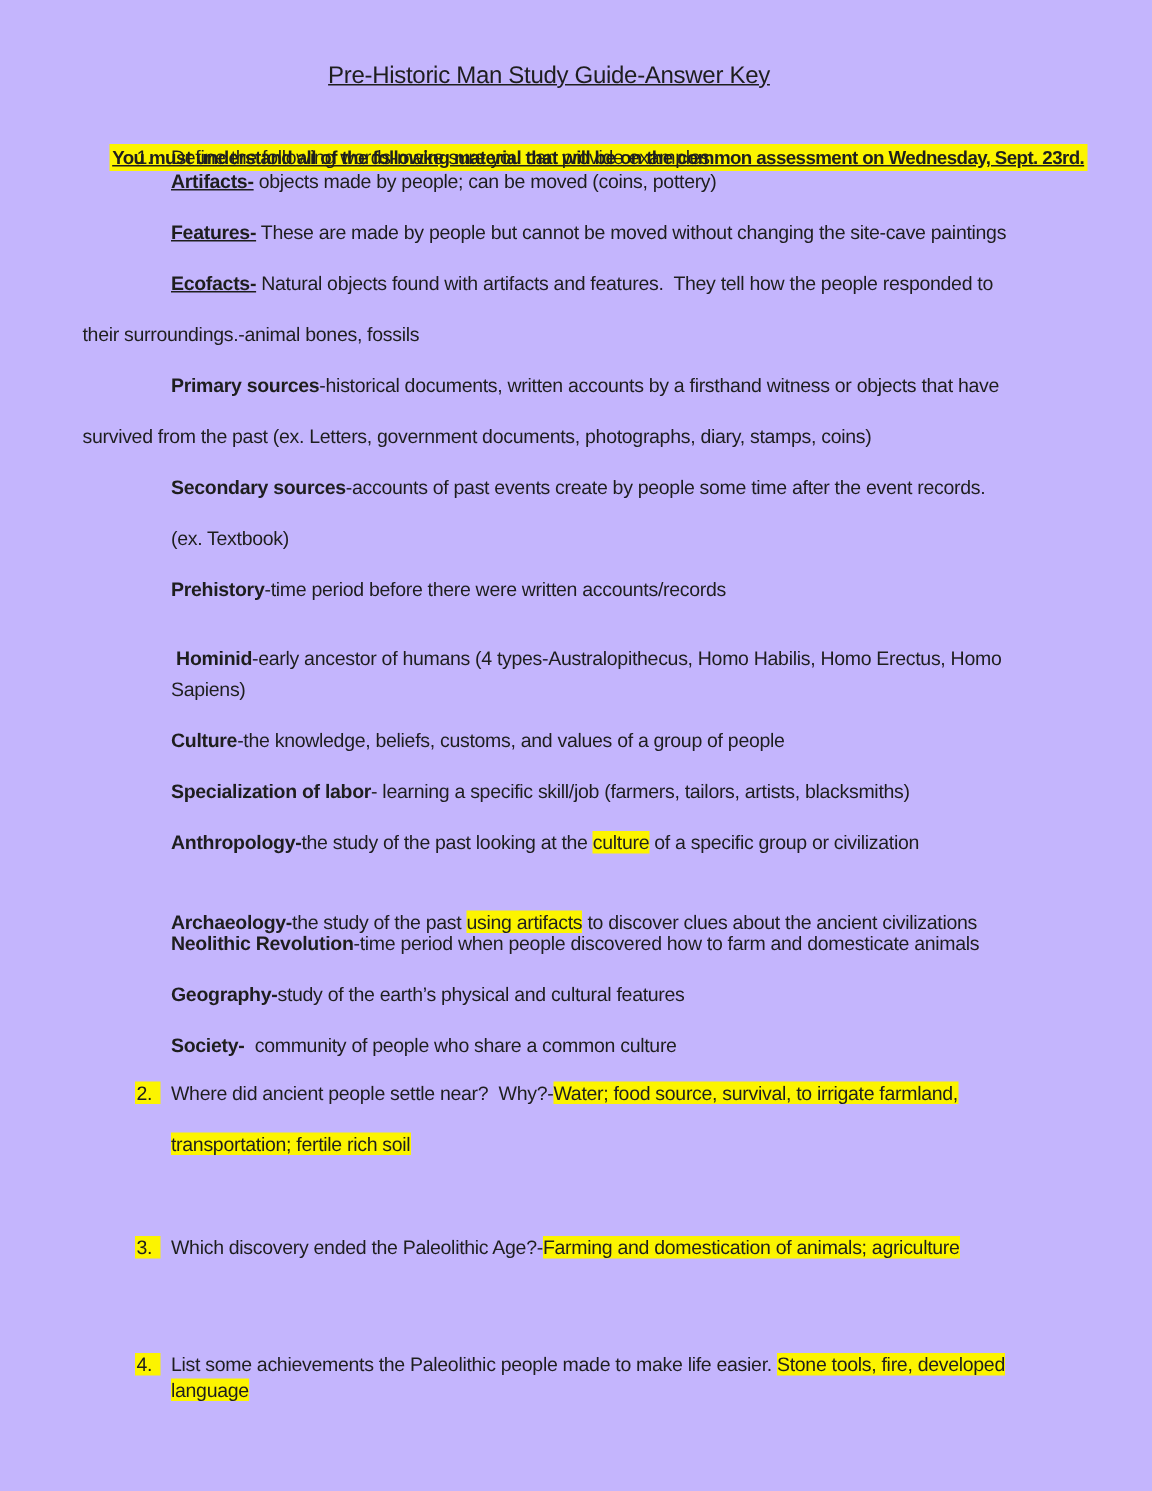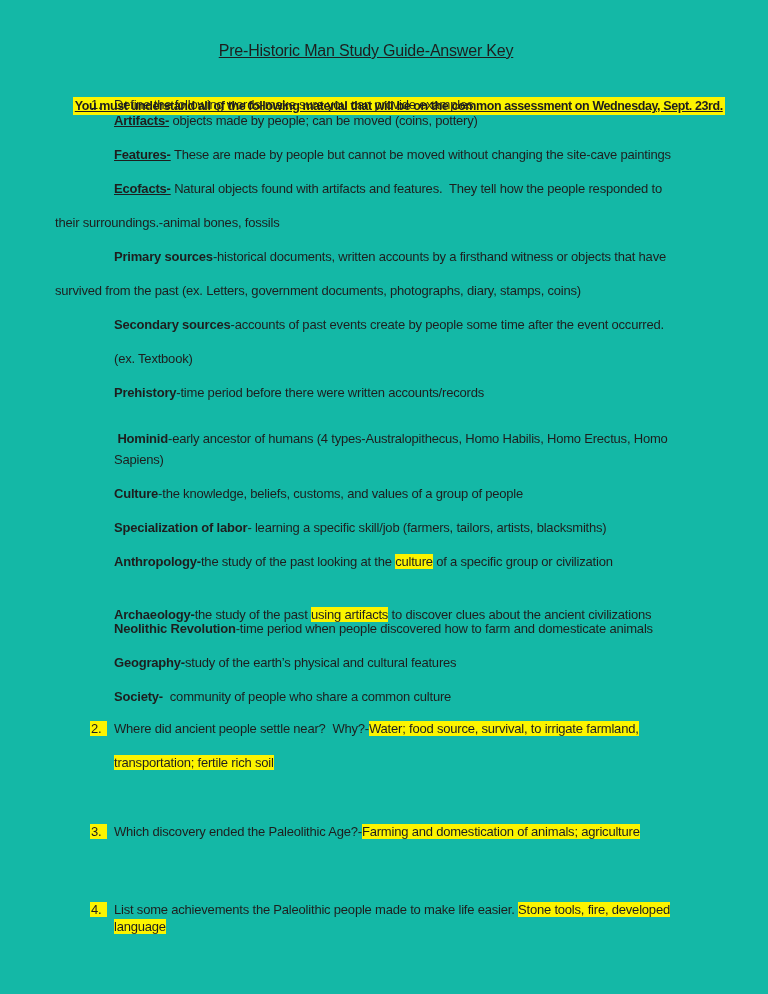--- a/index.html
+++ b/index.html
@@ -6,21 +6,21 @@
   html, body { margin: 0; padding: 0; }
   body {
     width: 768px; height: 994px;
     background: #ffffff;
     font-family: "Liberation Sans", sans-serif;
     color: var(--ink);
   }
   .page {
     position: relative;
     width: 768px; height: 994px;
-    background: #14b8a6;
+    background: #c4b5fd;
     overflow: hidden;
   }
   .title {
     position: absolute;
     top: 42px; left: 55px; width: 622px;
     text-align: center;
     font-size: 16px;
     letter-spacing: -0.2px;
     text-decoration: underline;
     white-space: pre;
@@ -65,21 +65,21 @@
   </div>
 
   <div id="doc-body">
       <div class="line" style="top: 96px; left: 90px;"><span class="num"><span class="num-in">1.</span></span><span class="">Define the following words-make sure you can provide examples</span></div>
       <div class="line" style="top: 112px; left: 114px;"><span class="b u ">Artifacts-</span><span class=""> objects made by people; can be moved (coins, pottery)</span></div>
       <div class="line" style="top: 146px; left: 114px;"><span class="b u ">Features-</span><span class=""> These are made by people but cannot be moved without changing the site-cave paintings</span></div>
       <div class="line" style="top: 180px; left: 114px;"><span class="b u ">Ecofacts-</span><span class=""> Natural objects found with artifacts and features.  They tell how the people responded to</span></div>
       <div class="line" style="top: 214px; left: 55px; text-align: right;"><span class="">their surroundings.-animal bones, fossils</span></div>
       <div class="line" style="top: 248px; left: 114px;"><span class="b ">Primary sources</span><span class="">-historical documents, written accounts by a firsthand witness or objects that have</span></div>
       <div class="line" style="top: 282px; left: 55px;"><span class="">survived from the past (ex. Letters, government documents, photographs, diary, stamps, coins)</span></div>
-      <div class="line" style="top: 316px; left: 114px;"><span class="b ">Secondary sources</span><span class="">-accounts of past events create by people some time after the event occurred.</span></div>
+      <div class="line" style="top: 316px; left: 114px;"><span class="b ">Secondary sources</span><span class="">-accounts of past events create by people some time after the event records.</span></div>
       <div class="line" style="top: 350px; left: 114px;"><span class="">(ex. Textbook)</span></div>
       <div class="line" style="top: 384px; left: 114px;"><span class="b ">Prehistory</span><span class="">-time period before there were written accounts/records</span></div>
       <div class="line" style="top: 430px; left: 114px;"><span class="b "> Hominid</span><span class="">-early ancestor of humans (4 types-Australopithecus, Homo Habilis, Homo Erectus, Homo</span></div>
       <div class="line" style="top: 451px; left: 114px;"><span class="">Sapiens)</span></div>
       <div class="line" style="top: 485px; left: 114px;"><span class="b ">Culture</span><span class="">-the knowledge, beliefs, customs, and values of a group of people</span></div>
       <div class="line" style="top: 519px; left: 114px; text-align: right;"><span class="b ">Specialization of labor</span><span class="">- learning a specific skill/job (farmers, tailors, artists, blacksmiths)</span></div>
       <div class="line" style="top: 553px; left: 114px;"><span class="b ">Anthropology-</span><span class="">the study of the past looking at the </span><span class="hl">culture</span><span class=""> of a specific group or civilization</span></div>
       <div class="line" style="top: 586px; left: 114px; margin-top: 20px;"><span class="b ">Archaeology-</span><span class="">the study of the past </span><span class="hl">using artifacts</span><span class=""> to discover clues about the ancient civilizations</span></div>
       <div class="line" style="top: 620px; left: 114px;"><span class="b ">Neolithic Revolution</span><span class="">-time period when people discovered how to farm and domesticate animals</span></div>
       <div class="line" style="top: 654px; left: 114px;"><span class="b ">Geography-</span><span class="">study of the earth’s physical and cultural features</span></div>

